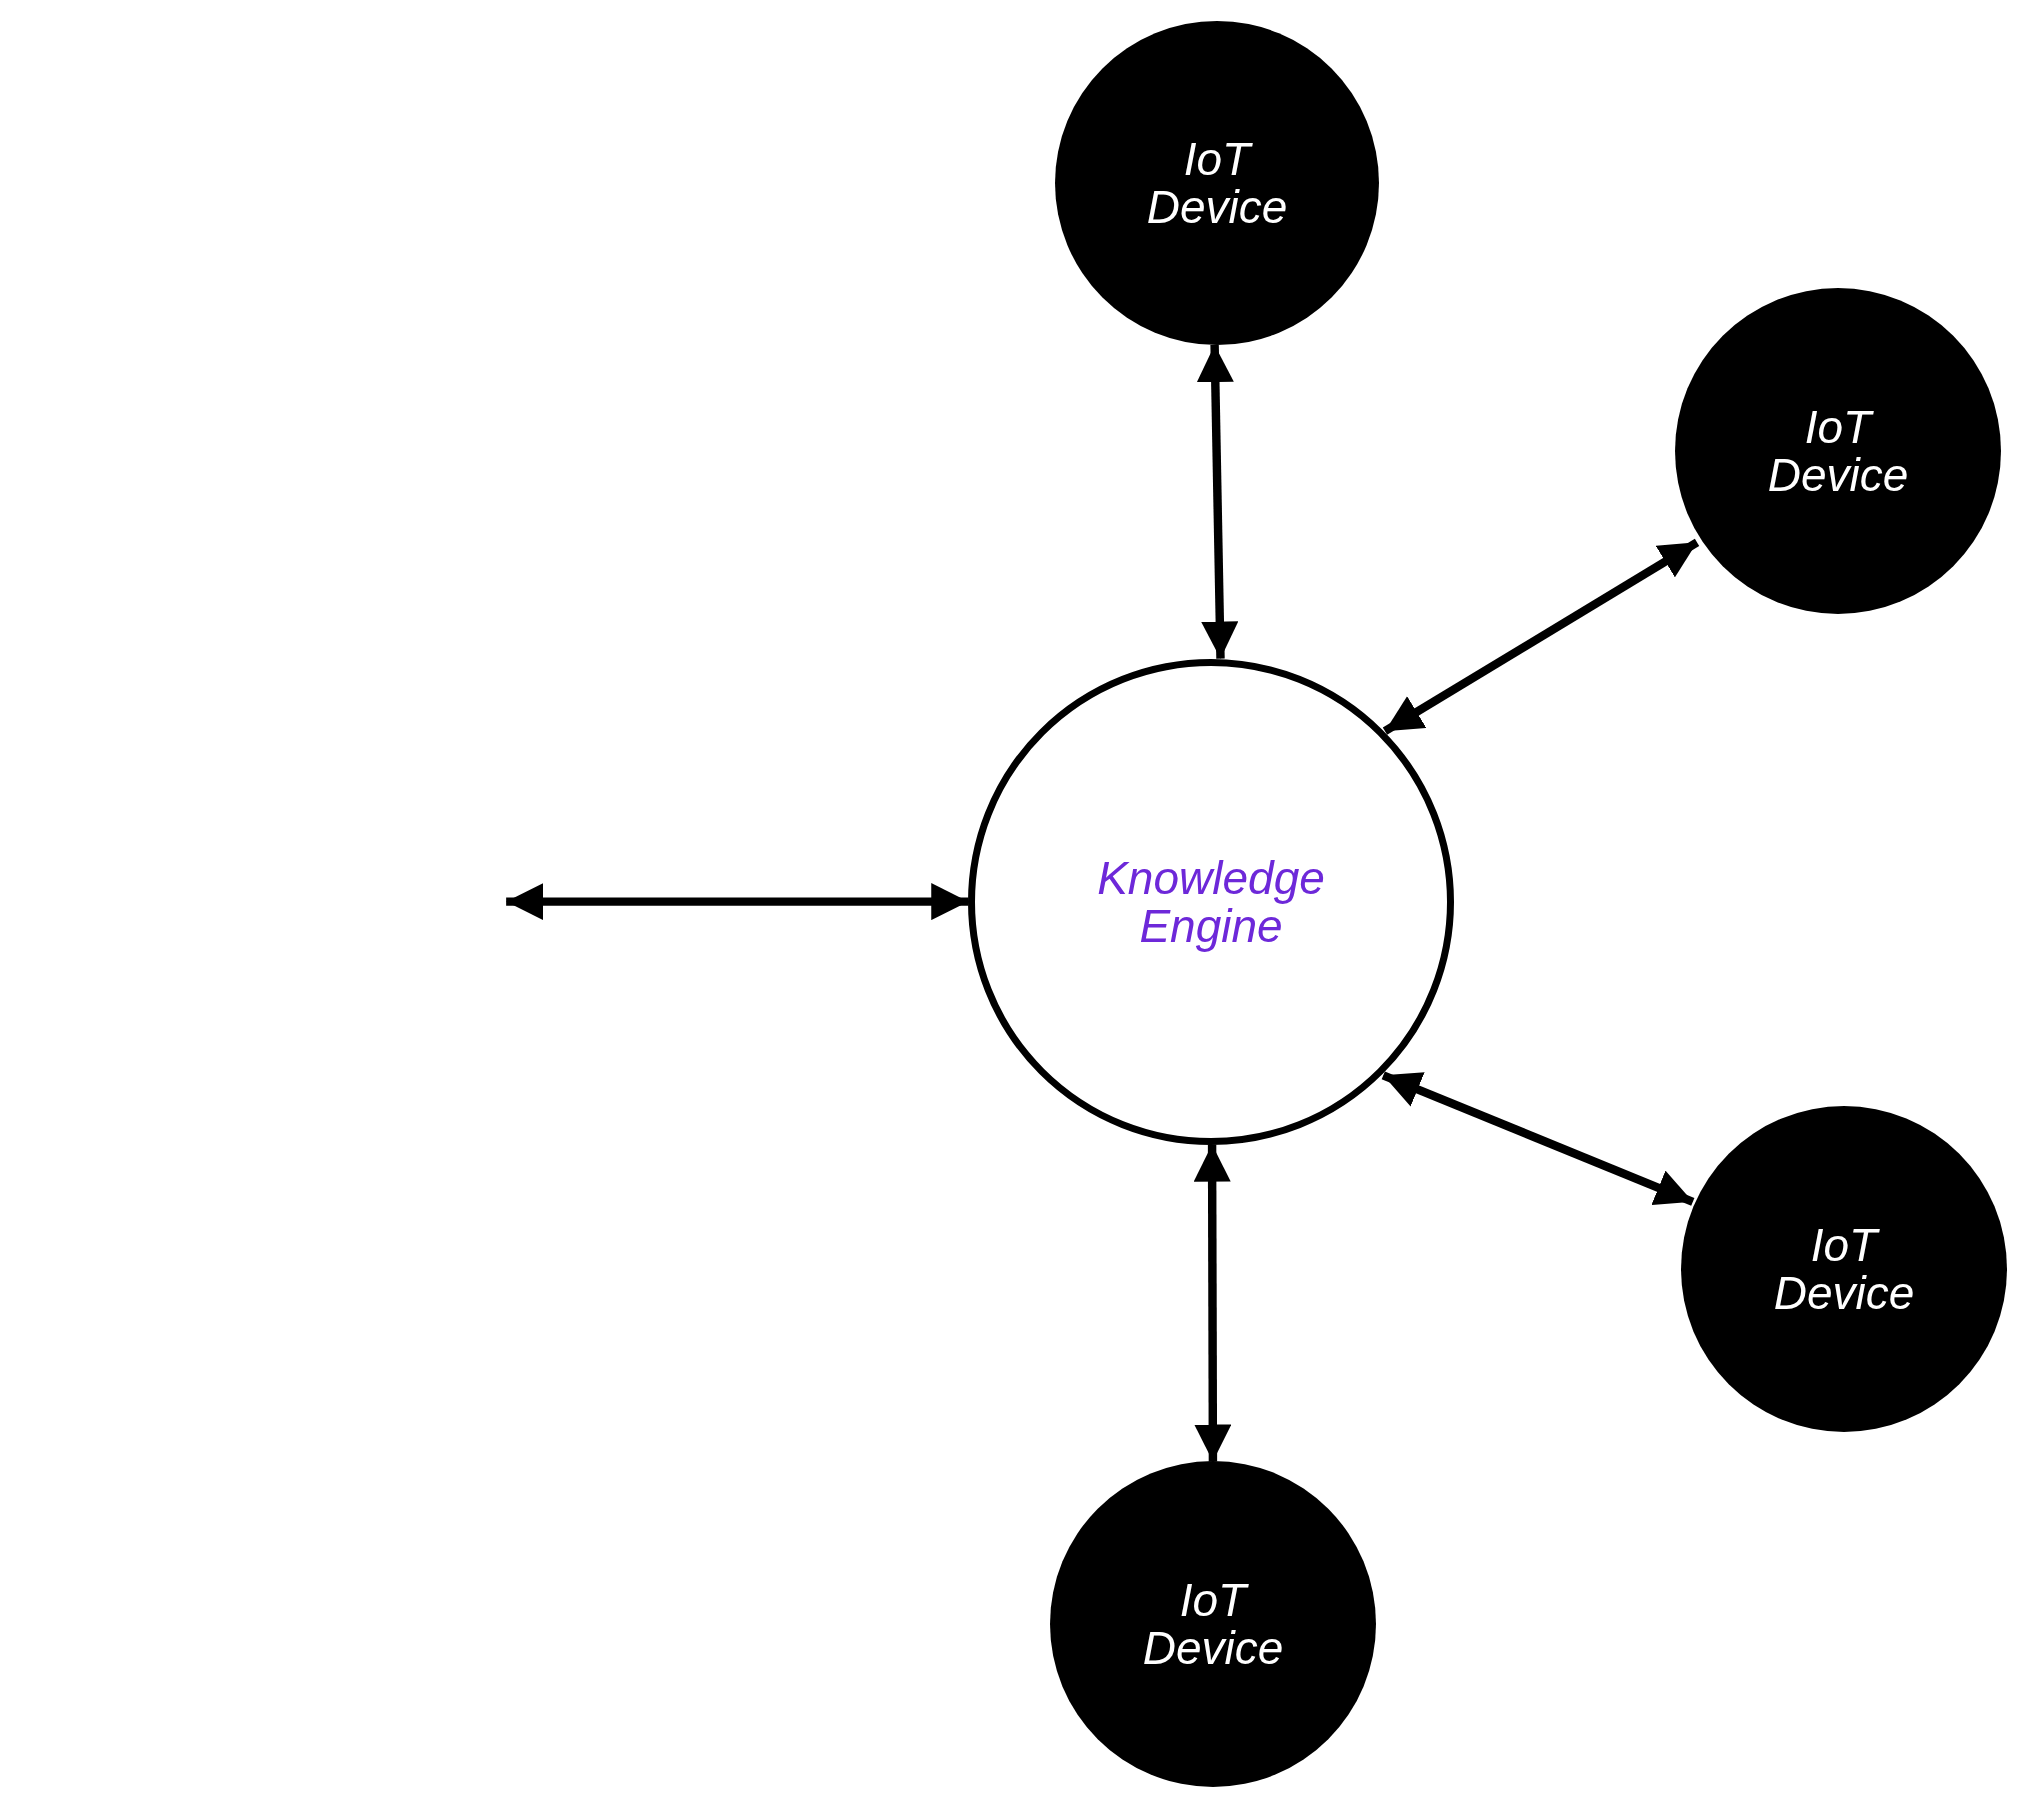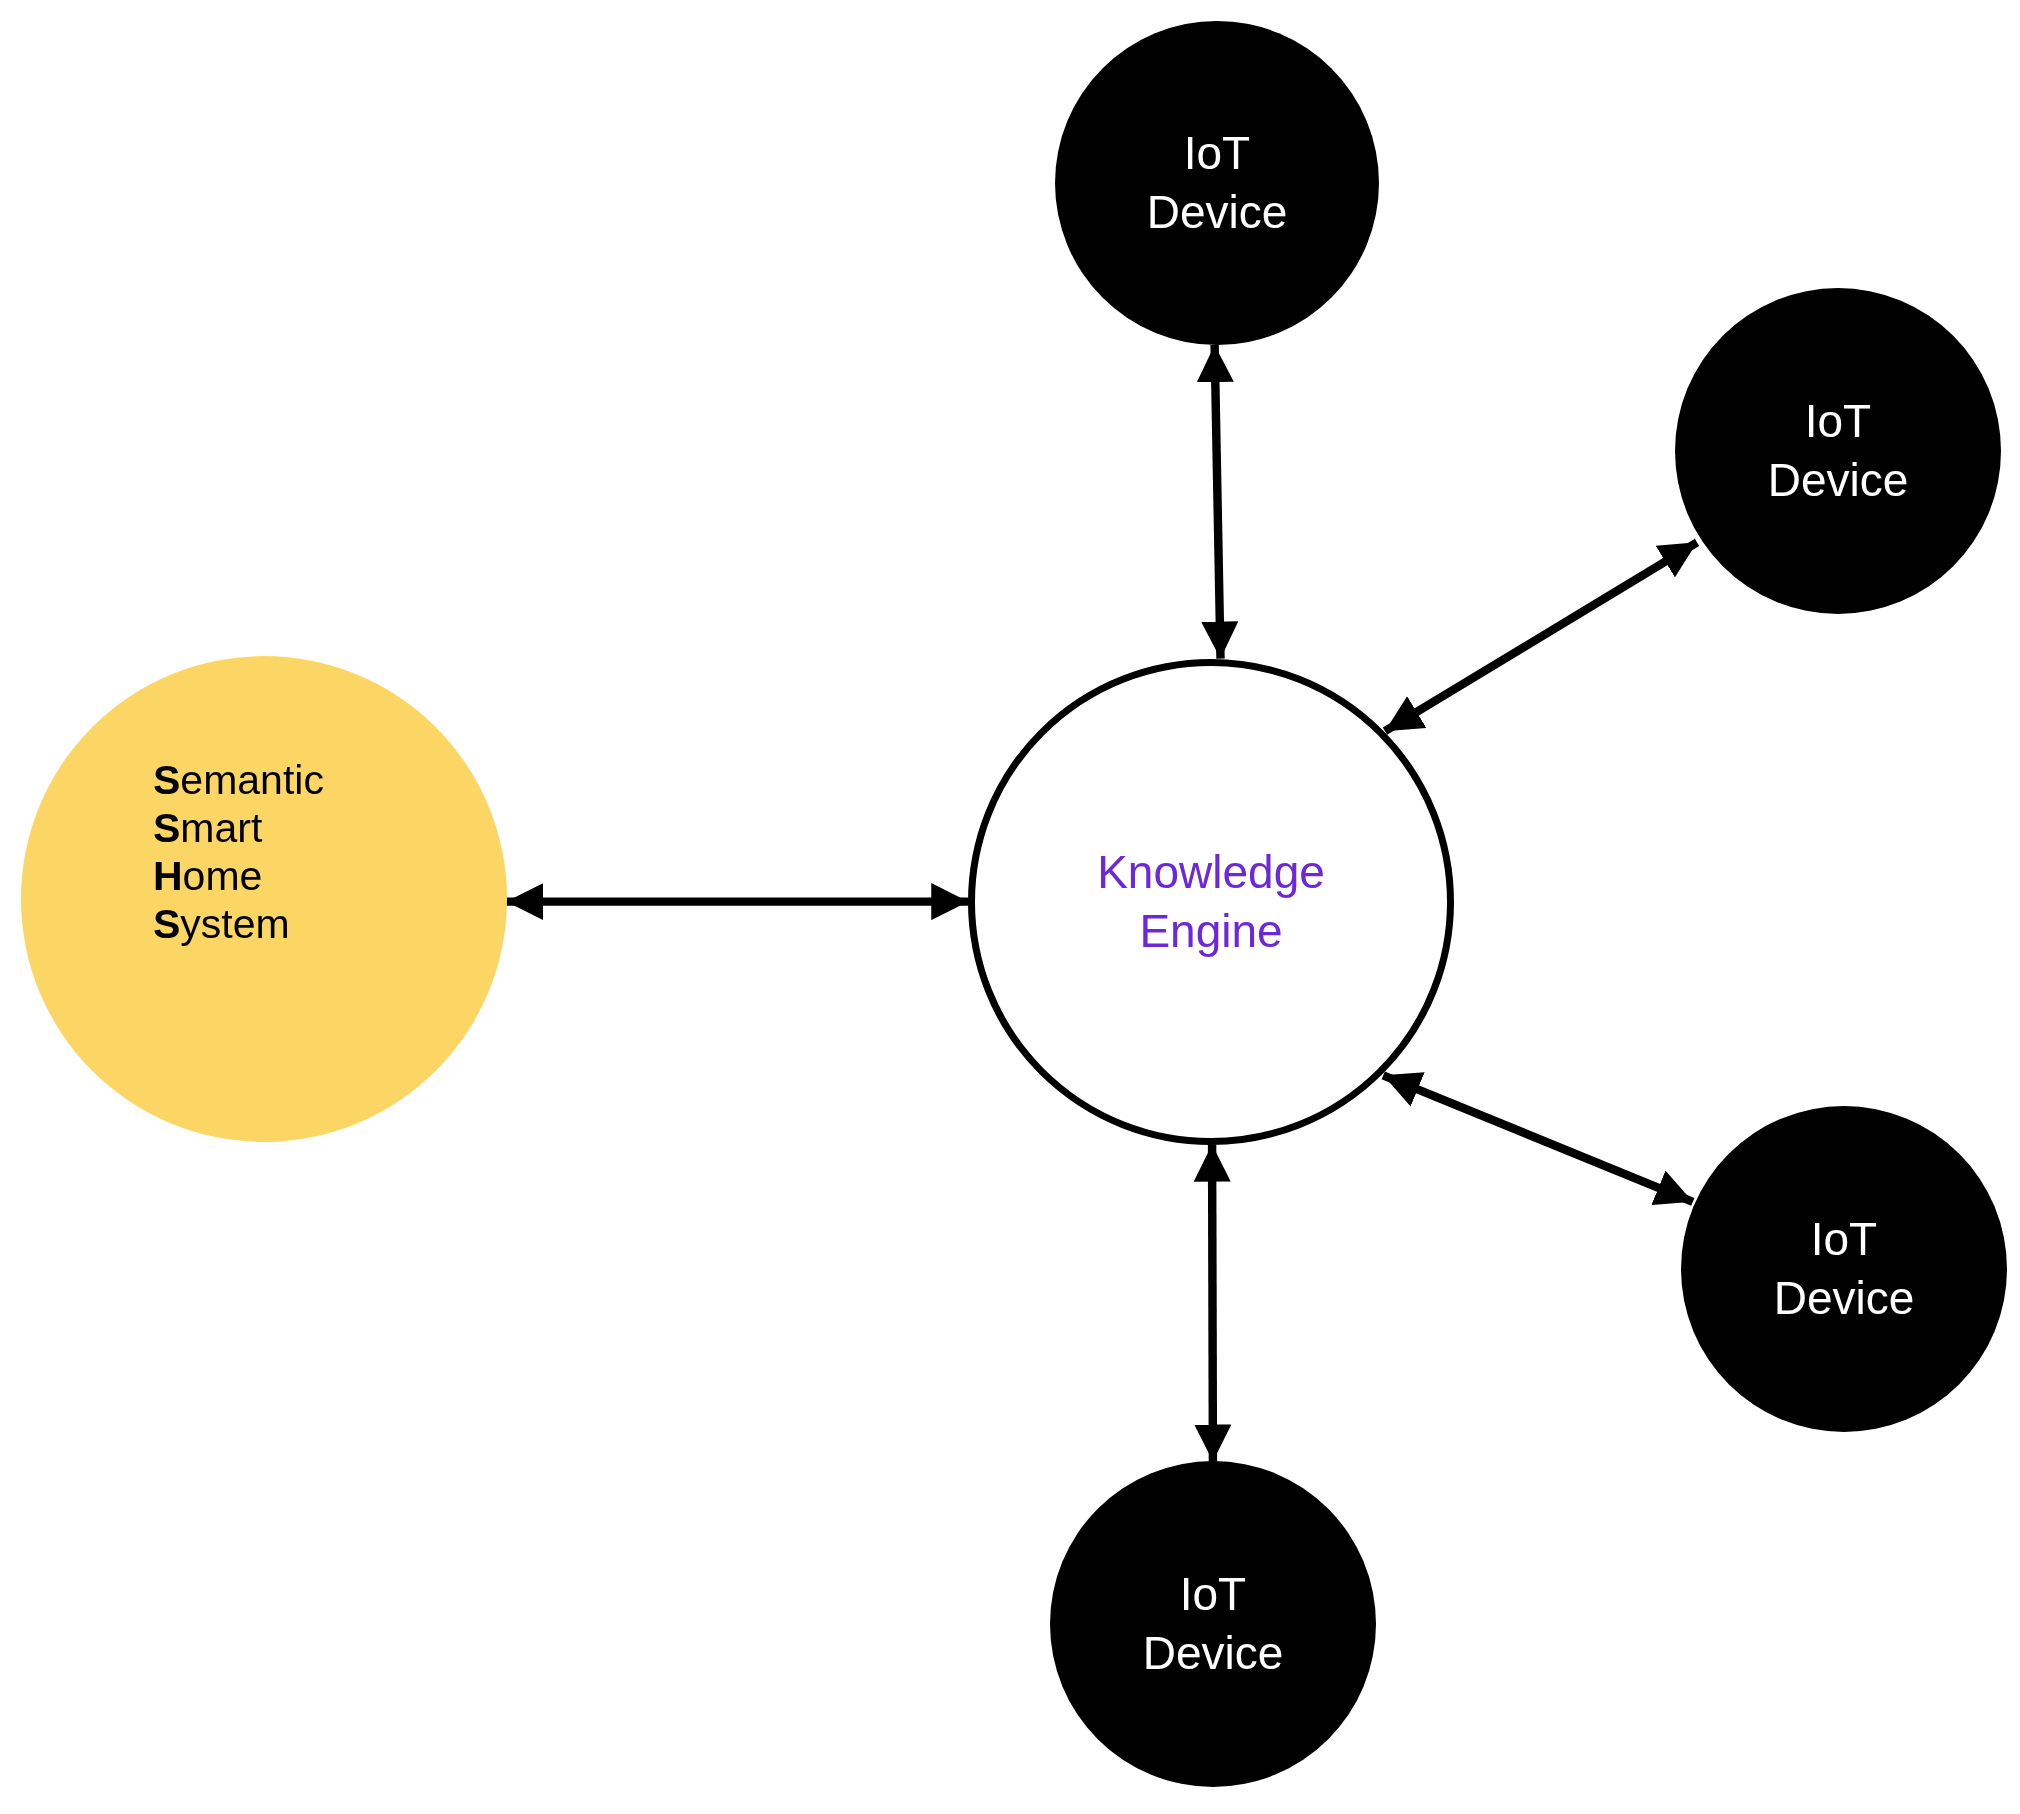--- a/index.html
+++ b/index.html
@@ -31,21 +31,22 @@
     position: absolute;
     border-radius: 50%;
     display: flex;
     align-items: center;
     justify-content: center;
     text-align: center;
   }
   .node-label {
     white-space: pre-line;
     font-size: 46px;
-    line-height: 59px;
+    line-height: 48px;
+    font-style: italic;
   }
   .node-engine {
     left: 968px;
     top: 659px;
     width: 486px;
     height: 486px;
     background: #FFFFFF;
     border: 7.6px solid #000000;
     box-sizing: border-box;
     color: #6d28d9;
@@ -89,28 +90,20 @@
         <path d="M 0 0 L 10 5 L 0 10 z" fill="#000000"></path>
       </marker>
     </defs>
     <line class="edge-line" x1="600" y1="1069" x2="1148" y2="1069" marker-start="url(#ah)" marker-end="url(#ah)"></line>
     <line class="edge-line" x1="1440" y1="409" x2="1447" y2="781" marker-start="url(#ah)" marker-end="url(#ah)"></line>
     <line class="edge-line" x1="2012" y1="643" x2="1642" y2="867" marker-start="url(#ah)" marker-end="url(#ah)"></line>
     <line class="edge-line" x1="2007" y1="1425" x2="1640" y2="1275" marker-start="url(#ah)" marker-end="url(#ah)"></line>
     <line class="edge-line" x1="1437" y1="1357" x2="1438" y2="1733" marker-start="url(#ah)" marker-end="url(#ah)"></line>
   </svg>
 
-  <div class="node node-home">
-    <div class="home-text">
-      <span class="home-line"><span class="initial">S</span><span>emantic</span></span>
-      <span class="home-line"><span class="initial">S</span><span>mart</span></span>
-      <span class="home-line"><span class="initial">H</span><span>ome</span></span>
-      <span class="home-line"><span class="initial">S</span><span>ystem</span></span>
-    </div>
-  </div>
 
   <div class="node node-engine">
     <span class="node-label">Knowledge
 Engine</span>
   </div>
 
   <div class="node node-iot node-iot-top">
     <span class="node-label">IoT
 Device</span>
   </div>

